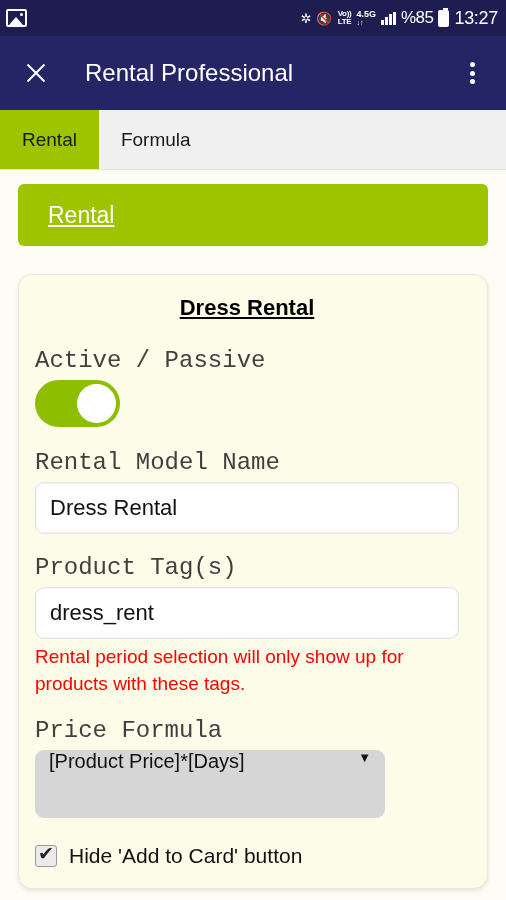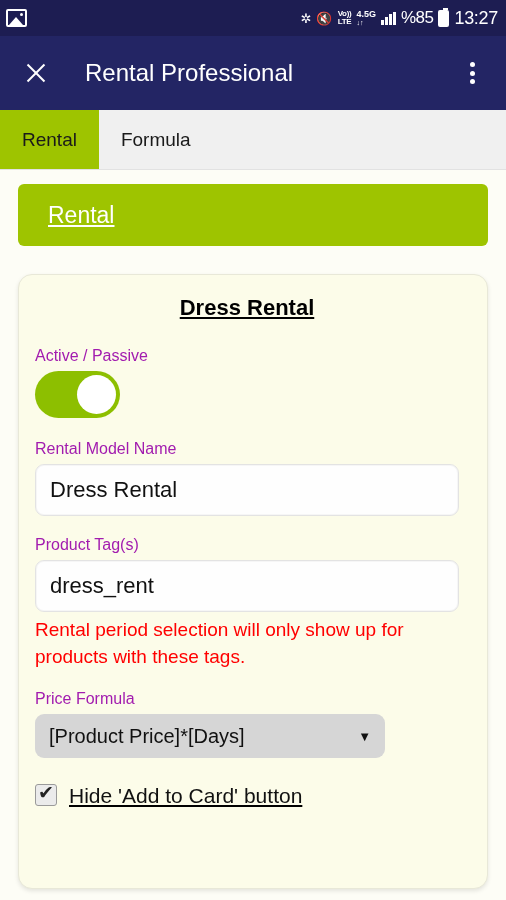--- a/index.html
+++ b/index.html
@@ -106,21 +106,21 @@
   .card {
     margin-top: 28px; background: #fcfce9;
     border: 1px solid #e8e8d8; border-radius: 14px;
     box-shadow: 0 2px 4px rgba(0,0,0,.10);
     padding: 20px 28px 30px 16px; height: 615px;
   }
   .card-title {
     text-align: center; font-size: 22px; font-weight: bold; color: #000;
     text-decoration: underline; margin-bottom: 26px;
   }
-  .field-label { font-size: 16px; color: #a21caf; margin-bottom: 6px; }
+  .field-label { font-size: 24px; color: #404040; margin-bottom: 6px; font-family: Liberation Mono, monospace; }
   .text-input {
     width: 100%; height: 52px; background: #fefefe;
     border: 1px solid #e3e3e3; border-radius: 9px;
     font-size: 22px; color: #111; padding: 0 14px;
     font-family: "Liberation Sans", sans-serif;
     box-shadow: inset 0 0 0 1px #f6f6f6;
   }
   .toggle-wrap { margin-bottom: 22px; }
   .toggle {
     width: 85px; height: 47px; border-radius: 24px; background: #8dbf00;
@@ -129,28 +129,28 @@
   .toggle .knob {
     position: absolute; top: 4px; right: 4px;
     width: 39px; height: 39px; border-radius: 50%; background: #fff;
   }
   .helper-red {
     color: #ff0000; font-size: 19px; line-height: 27px; margin-top: 4px;
   }
   .row-gap { margin-bottom: 20px; }
 
   .select-box {
-    width: 350px; height: 44px; background: #d6d6d6;
-    border-radius: 9px; display: flex; align-items: center;
+    width: 350px; height: 68px; background: #d6d6d6;
+    border-radius: 9px; display: flex; 
     padding: 0 14px; cursor: pointer;
   }
   .select-value { font-size: 20px; color: #111; }
   .select-caret { margin-left: auto; font-size: 13px; color: #111; }
 
-  .check-row { display: flex; margin-top: 26px; text-decoration: underline; }
+  .check-row { display: flex; align-items: center; margin-top: 26px; }
   .checkbox {
     width: 22px; height: 22px; border: 1px solid #9a9a9a; border-radius: 3px;
     background: #ebebeb; position: relative; cursor: pointer; flex: 0 0 auto;
   }
   .checkbox::after {
     content: "✔"; position: absolute; left: 2px; top: -4px;
     font-size: 19px; color: #222;
   }
   .check-label { font-size: 21px; color: #111; margin-left: 12px; }
 </style>

